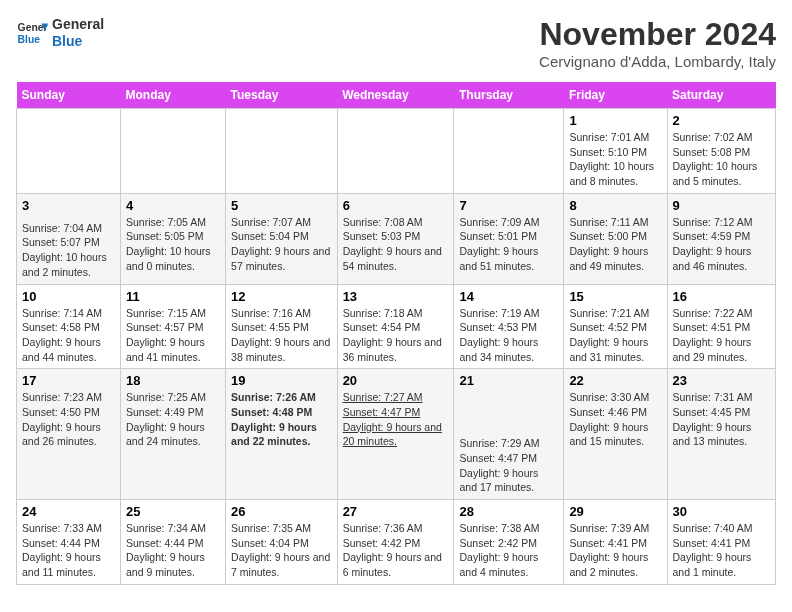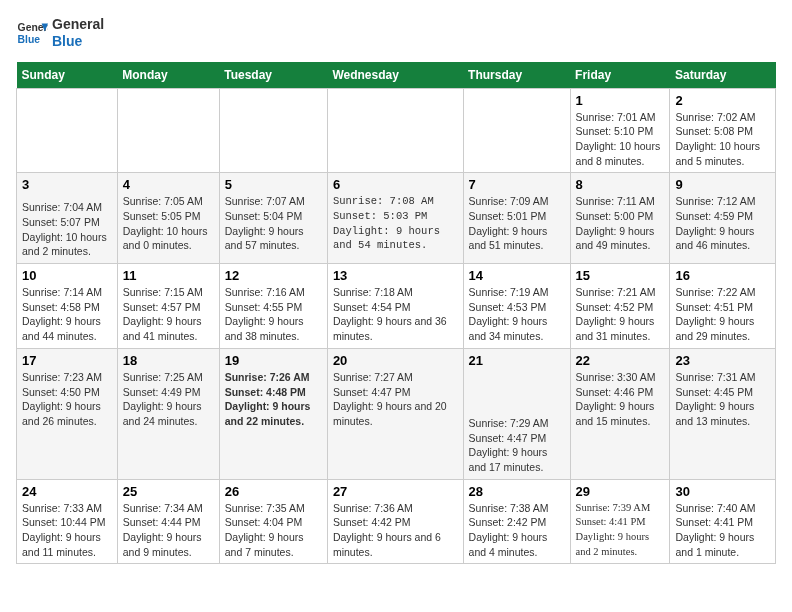--- a/index.html
+++ b/index.html
@@ -34,21 +34,21 @@
     .subtitle {
       font-size: 15px;
       color: #555;
     }
     table {
       width: 100%;
       border-collapse: collapse;
       font-size: 11px;
     }
     th {
-      background: #15803d;
+      background: #d946ef;
       color: #fff;
       text-align: left;
       padding: 6px 5px;
       font-size: 12px;
       font-weight: bold;
     }
     td {
       border: 1px solid #ccc;
       vertical-align: top;
       padding: 4px 5px;
@@ -83,20 +83,24 @@
     <svg class="logo-icon" viewBox="0 0 40 40" xmlns="http://www.w3.org/2000/svg">
       <text x="2" y="18" font-size="13" font-weight="bold" fill="#333">General</text>
       <text x="2" y="32" font-size="13" font-weight="bold" fill="#1a6fba">Blue</text>
       <polygon points="32,8 40,8 36,18" fill="#1a6fba"></polygon>
     </svg>
     <div style="line-height:1.2">
       <div style="font-size:14px;font-weight:bold;color:#333;">General</div>
       <div style="font-size:14px;font-weight:bold;color:#1a6fba;">Blue</div>
     </div>
   </div>
+  <div class="title-block">
+    <div class="main-title">November 2024</div>
+    <div class="subtitle">Cervignano d'Adda, Lombardy, Italy</div>
+  </div>
 </div>
 
 <table>
   <thead>
     <tr>
     <th>Sunday</th>
         <th>Monday</th>
         <th>Tuesday</th>
         <th>Wednesday</th>
         <th>Thursday</th>
@@ -138,21 +142,21 @@
 Daylight: 10 hours and 0 minutes.</div>
         </td>
         <td>
           <div class="day-number">5</div>
           <div class="day-info" style="white-space: pre-line;">Sunrise: 7:07 AM
 Sunset: 5:04 PM
 Daylight: 9 hours and 57 minutes.</div>
         </td>
         <td>
           <div class="day-number">6</div>
-          <div class="day-info" style="white-space: pre-line; font-family: Liberation Mono, monospace;">Sunrise: 7:08 AM
+          <div class="day-info" style="white-space: pre-line;">Sunrise: 7:08 AM
 Sunset: 5:03 PM
 Daylight: 9 hours and 54 minutes.</div>
         </td>
         <td>
           <div class="day-number">7</div>
           <div class="day-info" style="white-space: pre-line;">Sunrise: 7:09 AM
 Sunset: 5:01 PM
 Daylight: 9 hours and 51 minutes.</div>
         </td>
         <td>
@@ -226,21 +230,21 @@
 Daylight: 9 hours and 24 minutes.</div>
         </td>
         <td>
           <div class="day-number">19</div>
           <div class="day-info" style="white-space: pre-line; font-weight: bold;">Sunrise: 7:26 AM
 Sunset: 4:48 PM
 Daylight: 9 hours and 22 minutes.</div>
         </td>
         <td>
           <div class="day-number">20</div>
-          <div class="day-info" style="white-space: pre-line;">Sunrise: 7:27 AM
+          <div class="day-info" style="white-space: pre-line; text-decoration: underline;">Sunrise: 7:27 AM
 Sunset: 4:47 PM
 Daylight: 9 hours and 20 minutes.</div>
         </td>
         <td>
           <div class="day-number">21</div>
           <div class="day-info" style="white-space: pre-line; margin-top: 48px;">Sunrise: 7:29 AM
 Sunset: 4:47 PM
 Daylight: 9 hours and 17 minutes.</div>
         </td>
         <td>
@@ -253,21 +257,21 @@
           <div class="day-number">23</div>
           <div class="day-info" style="white-space: pre-line;">Sunrise: 7:31 AM
 Sunset: 4:45 PM
 Daylight: 9 hours and 13 minutes.</div>
         </td>
       </tr>
       <tr>
         <td>
           <div class="day-number">24</div>
           <div class="day-info" style="white-space: pre-line;">Sunrise: 7:33 AM
-Sunset: 10:44 PM
+Sunset: 4:44 PM
 Daylight: 9 hours and 11 minutes.</div>
         </td>
         <td>
           <div class="day-number">25</div>
           <div class="day-info" style="white-space: pre-line;">Sunrise: 7:34 AM
 Sunset: 4:44 PM
 Daylight: 9 hours and 9 minutes.</div>
         </td>
         <td>
           <div class="day-number">26</div>
@@ -282,21 +286,21 @@
 Daylight: 9 hours and 6 minutes.</div>
         </td>
         <td>
           <div class="day-number">28</div>
           <div class="day-info" style="white-space: pre-line;">Sunrise: 7:38 AM
 Sunset: 2:42 PM
 Daylight: 9 hours and 4 minutes.</div>
         </td>
         <td>
           <div class="day-number">29</div>
-          <div class="day-info" style="white-space: pre-line; font-family: Liberation Serif, serif;">Sunrise: 7:39 AM
+          <div class="day-info" style="white-space: pre-line;">Sunrise: 7:39 AM
 Sunset: 4:41 PM
 Daylight: 9 hours and 2 minutes.</div>
         </td>
         <td>
           <div class="day-number">30</div>
           <div class="day-info" style="white-space: pre-line;">Sunrise: 7:40 AM
 Sunset: 4:41 PM
 Daylight: 9 hours and 1 minute.</div>
         </td>
       </tr>

